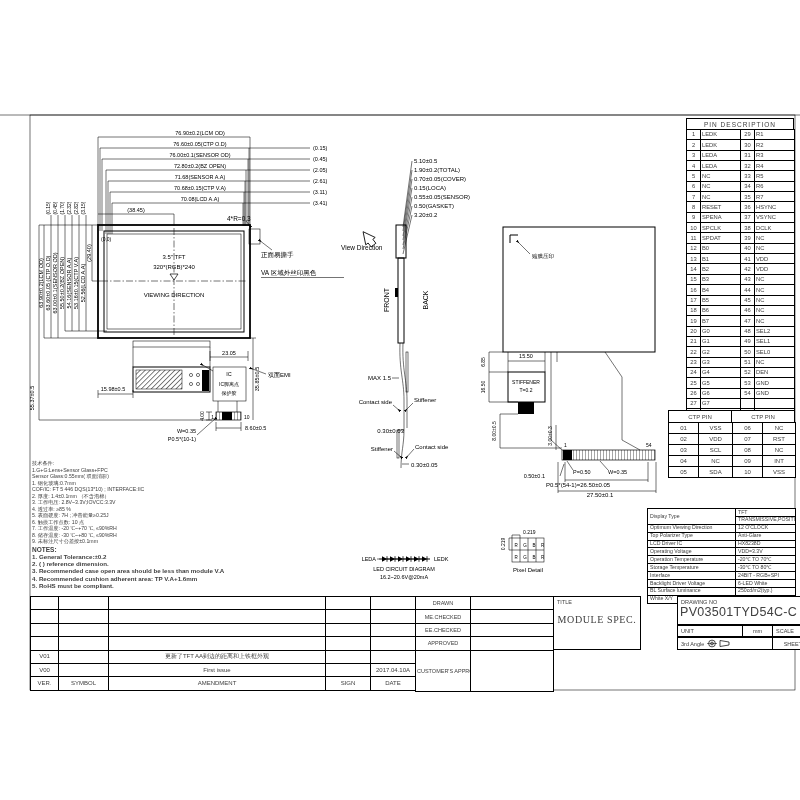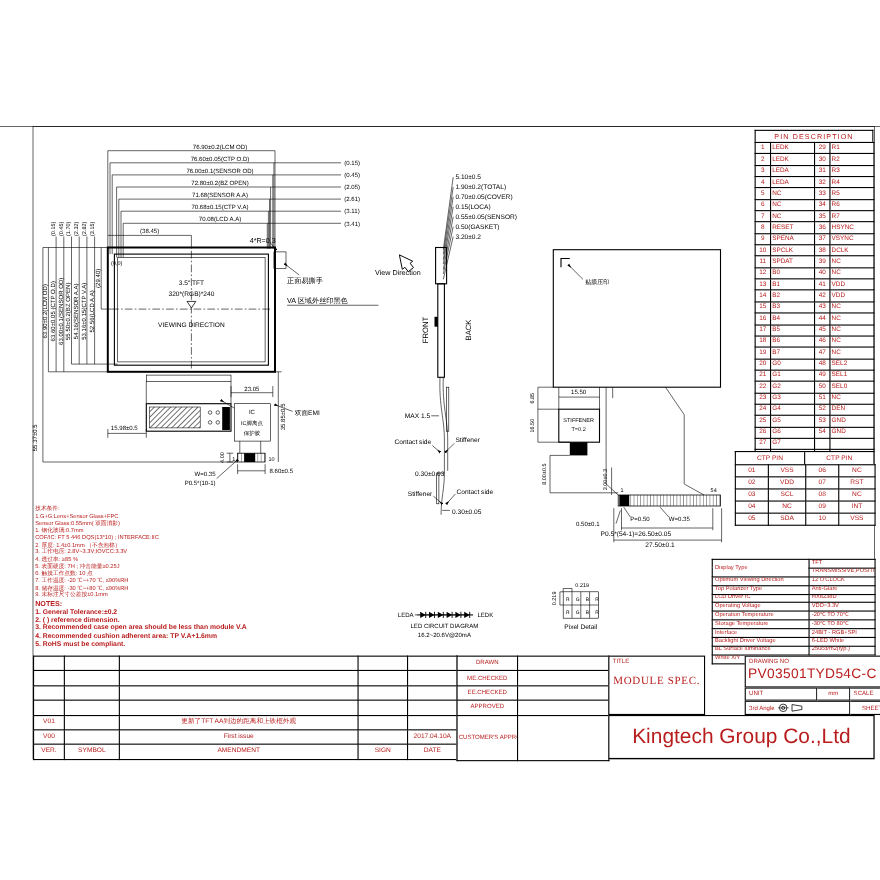--- a/index.html
+++ b/index.html
@@ -1,16 +1,16 @@
 <!DOCTYPE html>
 <html><head>
 <meta charset="utf-8">
 <style>
   html,body{margin:0;padding:0;background:#fff;}
-  .sheet{position:relative;width:800px;height:800px;background:#fff;color:#b91c1c;
+  .sheet{position:relative;width:800px;height:800px;background:#fff;color:#404040;
          font-family:"Liberation Sans",sans-serif;overflow:hidden;}
   svg.drawing{position:absolute;left:0;top:0;z-index:1;}
   svg text{fill:#000;font-family:"Liberation Sans",sans-serif;}
   .t45{font-size:4.5px}.t5{font-size:5px}.t55{font-size:5.5px}
   .t6{font-size:6px}.t65{font-size:6.5px}.t7{font-size:7px}
   .mid{text-anchor:middle}.end{text-anchor:end}
   .ln{stroke:#000;fill:none;stroke-width:1}
   .thin{stroke:#000;fill:none;stroke-width:.55}
   .thk{stroke:#000;fill:none;stroke-width:1.8}
   .dash{stroke-dasharray:7 2 1.5 2}
@@ -652,23 +652,20 @@
       <svg width="24" height="9">
         <circle cx="5" cy="4.5" r="3.4" fill="none" stroke="#000" stroke-width=".7"></circle>
         <circle cx="5" cy="4.5" r="1.4" fill="none" stroke="#000" stroke-width=".7"></circle>
         <line x1="0" y1="4.5" x2="10" y2="4.5" stroke="#000" stroke-width=".5"></line>
         <path d="M13,1.5 L22,3 L22,6 L13,7.5 Z" fill="none" stroke="#000" stroke-width=".7"></path>
       </svg>
     </div>
     <div style="width:59px;justify-content:center;white-space:nowrap">SHEET 1 OF 1</div>
   </div>
 </div>
-<div class="abs cellbox" style="left:553px;top:650px;width:242px;height:40px;display:flex;align-items:center;justify-content:center">
-  <div style="font-size:19px">Kingtech Group Co.,Ltd</div>
-</div>
 
 <div class="abs" style="left:32px;top:546px;width:310px">
   <div style="font-size:6.5px;font-weight:bold">NOTES:</div>
   <div class="noteline">
         <div>1. General Tolerance:±0.2</div>
         <div>2. ( ) reference dimension.</div>
         <div>3. Recommended case open area should be less than module V.A</div>
         <div>4. Recommended cushion adherent area: TP V.A+1.6mm</div>
         <div>5. RoHS must be compliant.</div>
       </div>

